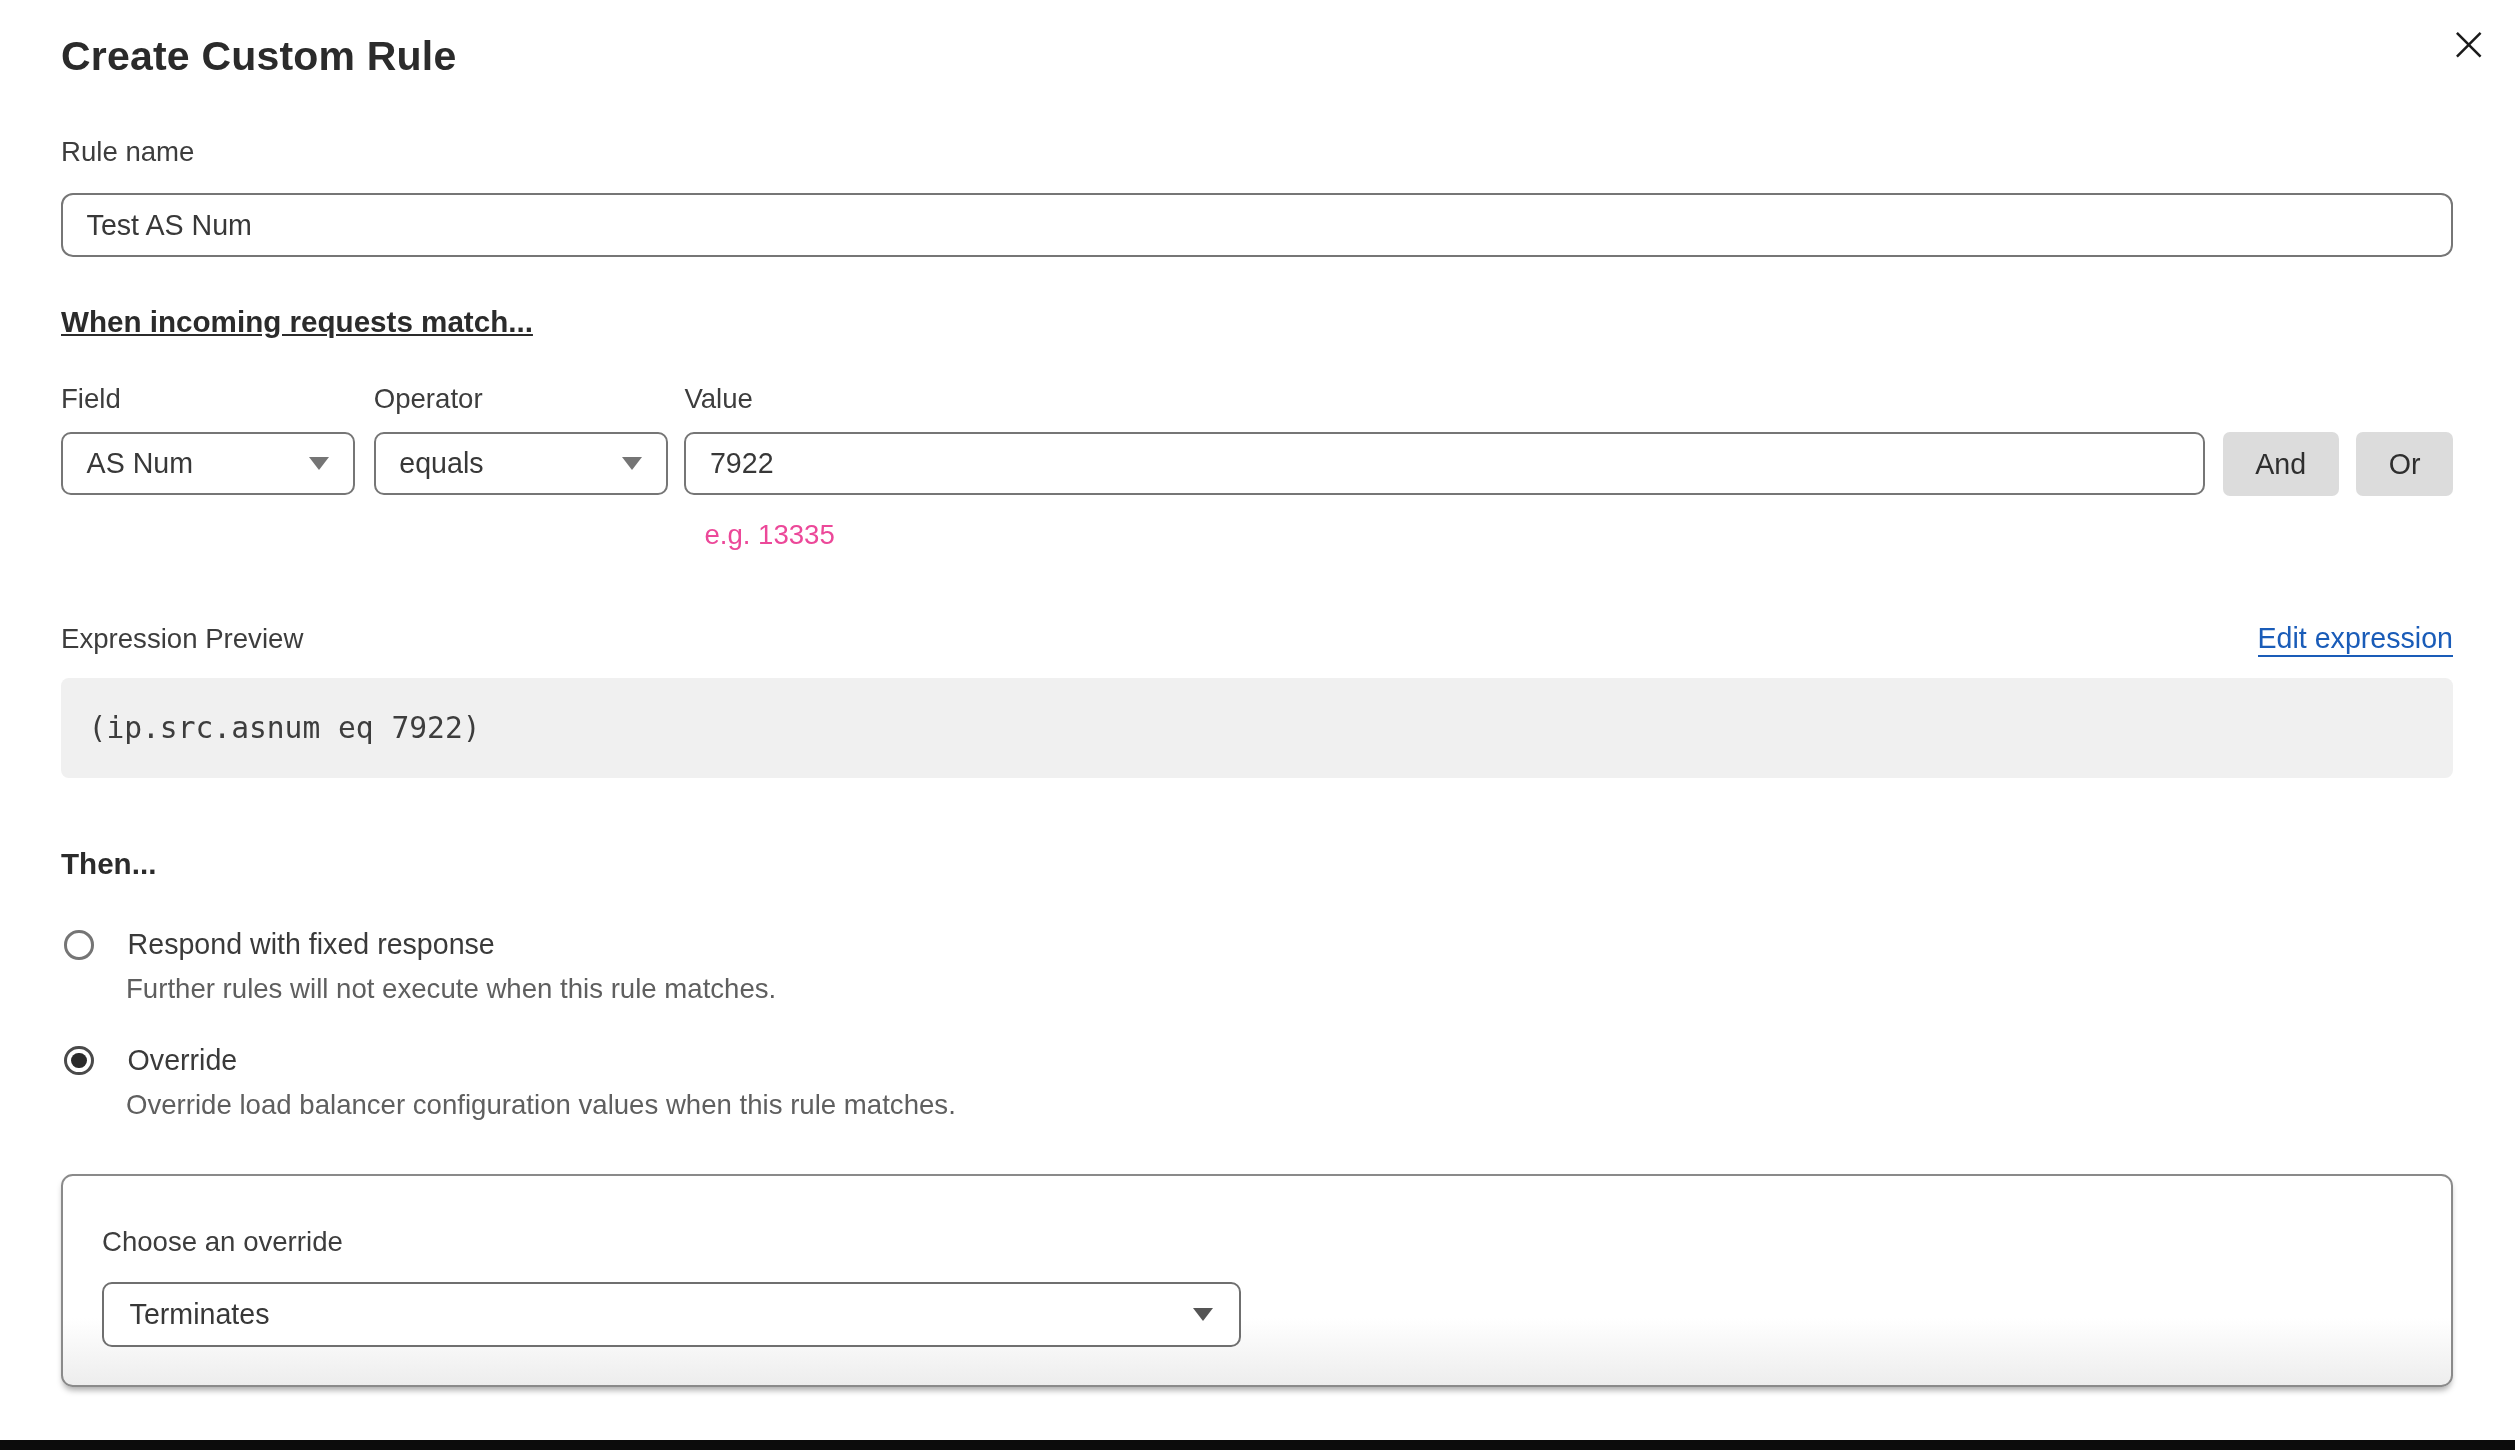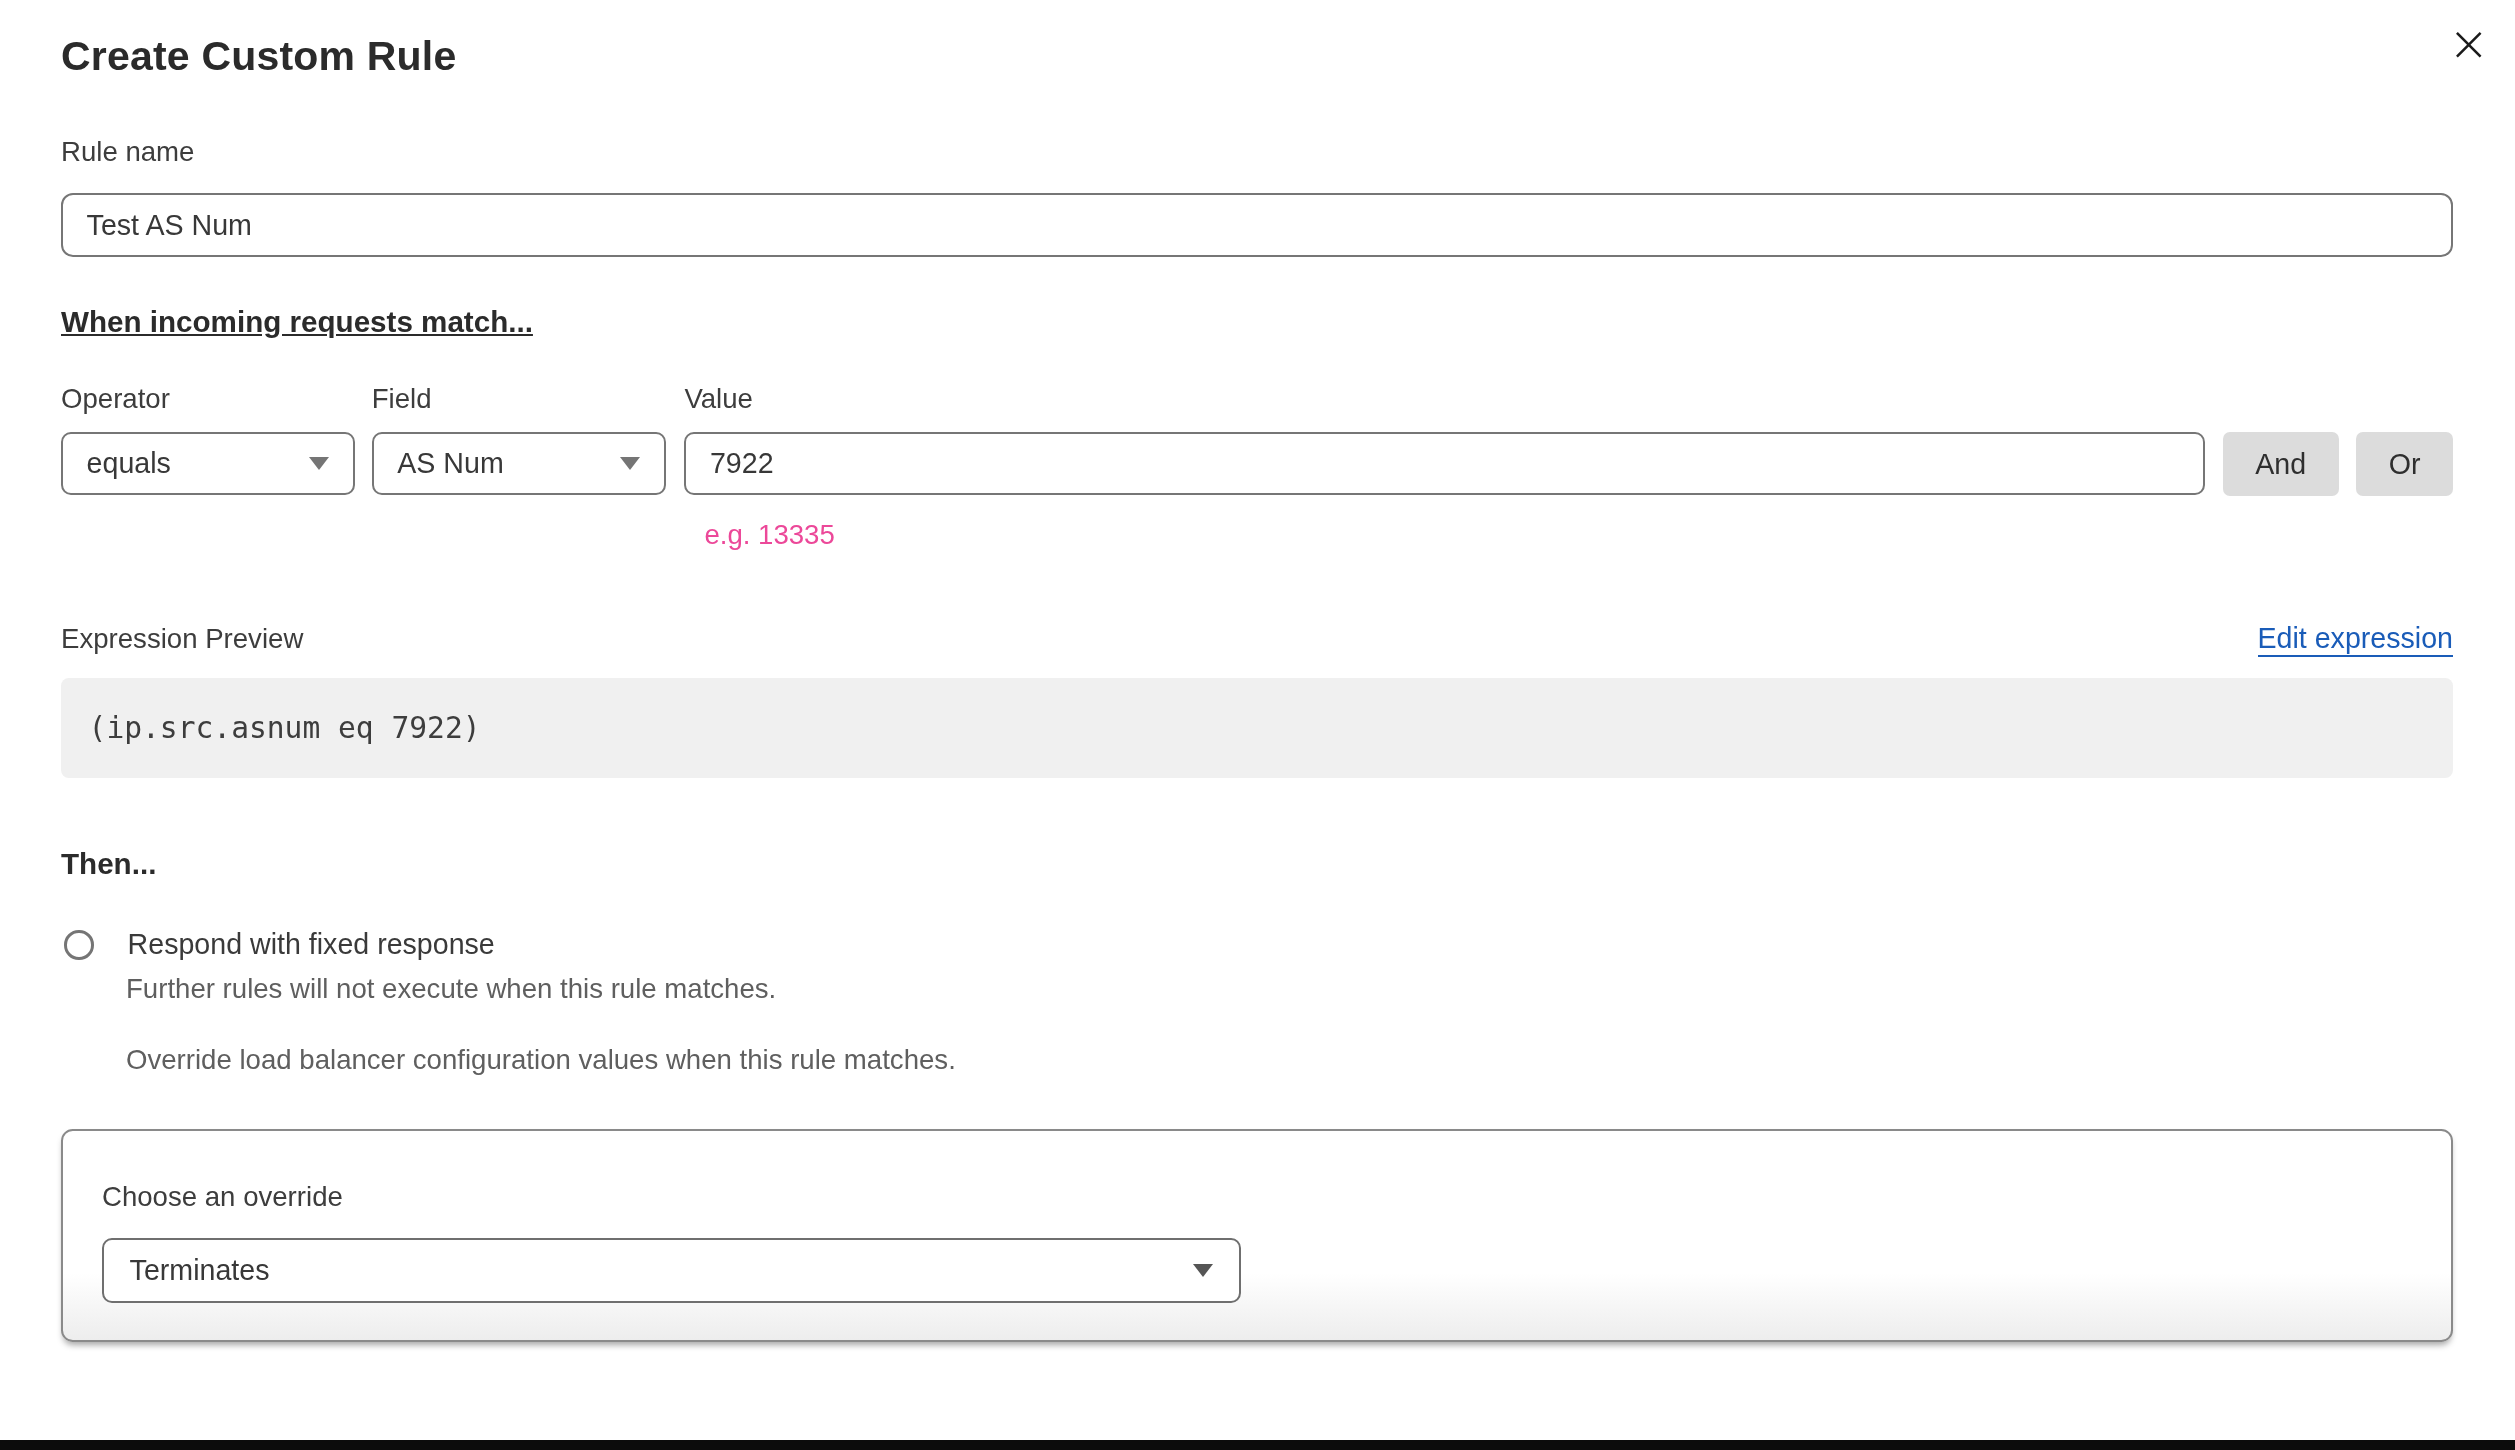--- a/index.html
+++ b/index.html
@@ -133,36 +133,36 @@
   </button>
 
   <div class="field-label rule-name-label">Rule name</div>
   <div class="text-input">
     <span>Test AS Num</span>
   </div>
 
   <div class="section-heading match-heading">When incoming requests match...</div>
 
   <div class="fields-row">
+    <div class="col col-field">
+      <div class="field-label">Field</div>
+      <div class="select">
+        <span>AS Num</span>
+        <span class="chevron"></span>
+      </div>
+    </div>
+
     <div class="col col-operator">
       <div class="field-label">Operator</div>
       <div class="select">
         <span>equals</span>
         <span class="chevron"></span>
       </div>
     </div>
 
-    <div class="col col-field">
-      <div class="field-label">Field</div>
-      <div class="select">
-        <span>AS Num</span>
-        <span class="chevron"></span>
-      </div>
-    </div>
-
     <div class="col col-value">
       <div class="field-label">Value</div>
       <div class="control-input">
         <span>7922</span>
       </div>
       <div class="helper value-helper">e.g. 13335</div>
     </div>
 
     <div class="conj-buttons">
       <button class="conj-btn">And</button>
@@ -184,20 +184,24 @@
 
     <div class="radio-option">
       <div class="radio-row">
         <span class="radio-circle"></span>
         <span class="radio-label">Respond with fixed response</span>
       </div>
       <div class="radio-helper">Further rules will not execute when this rule matches.</div>
     </div>
 
     <div class="radio-option">
+      <div class="radio-row">
+        <span class="radio-circle selected"></span>
+        <span class="radio-label">Override</span>
+      </div>
       <div class="radio-helper">Override load balancer configuration values when this rule matches.</div>
     </div>
 
   </div>
 
   <div class="override-box">
     <div class="field-label">Choose an override</div>
     <div class="override-select">
       <span>Terminates</span>
       <span class="chevron"></span>

